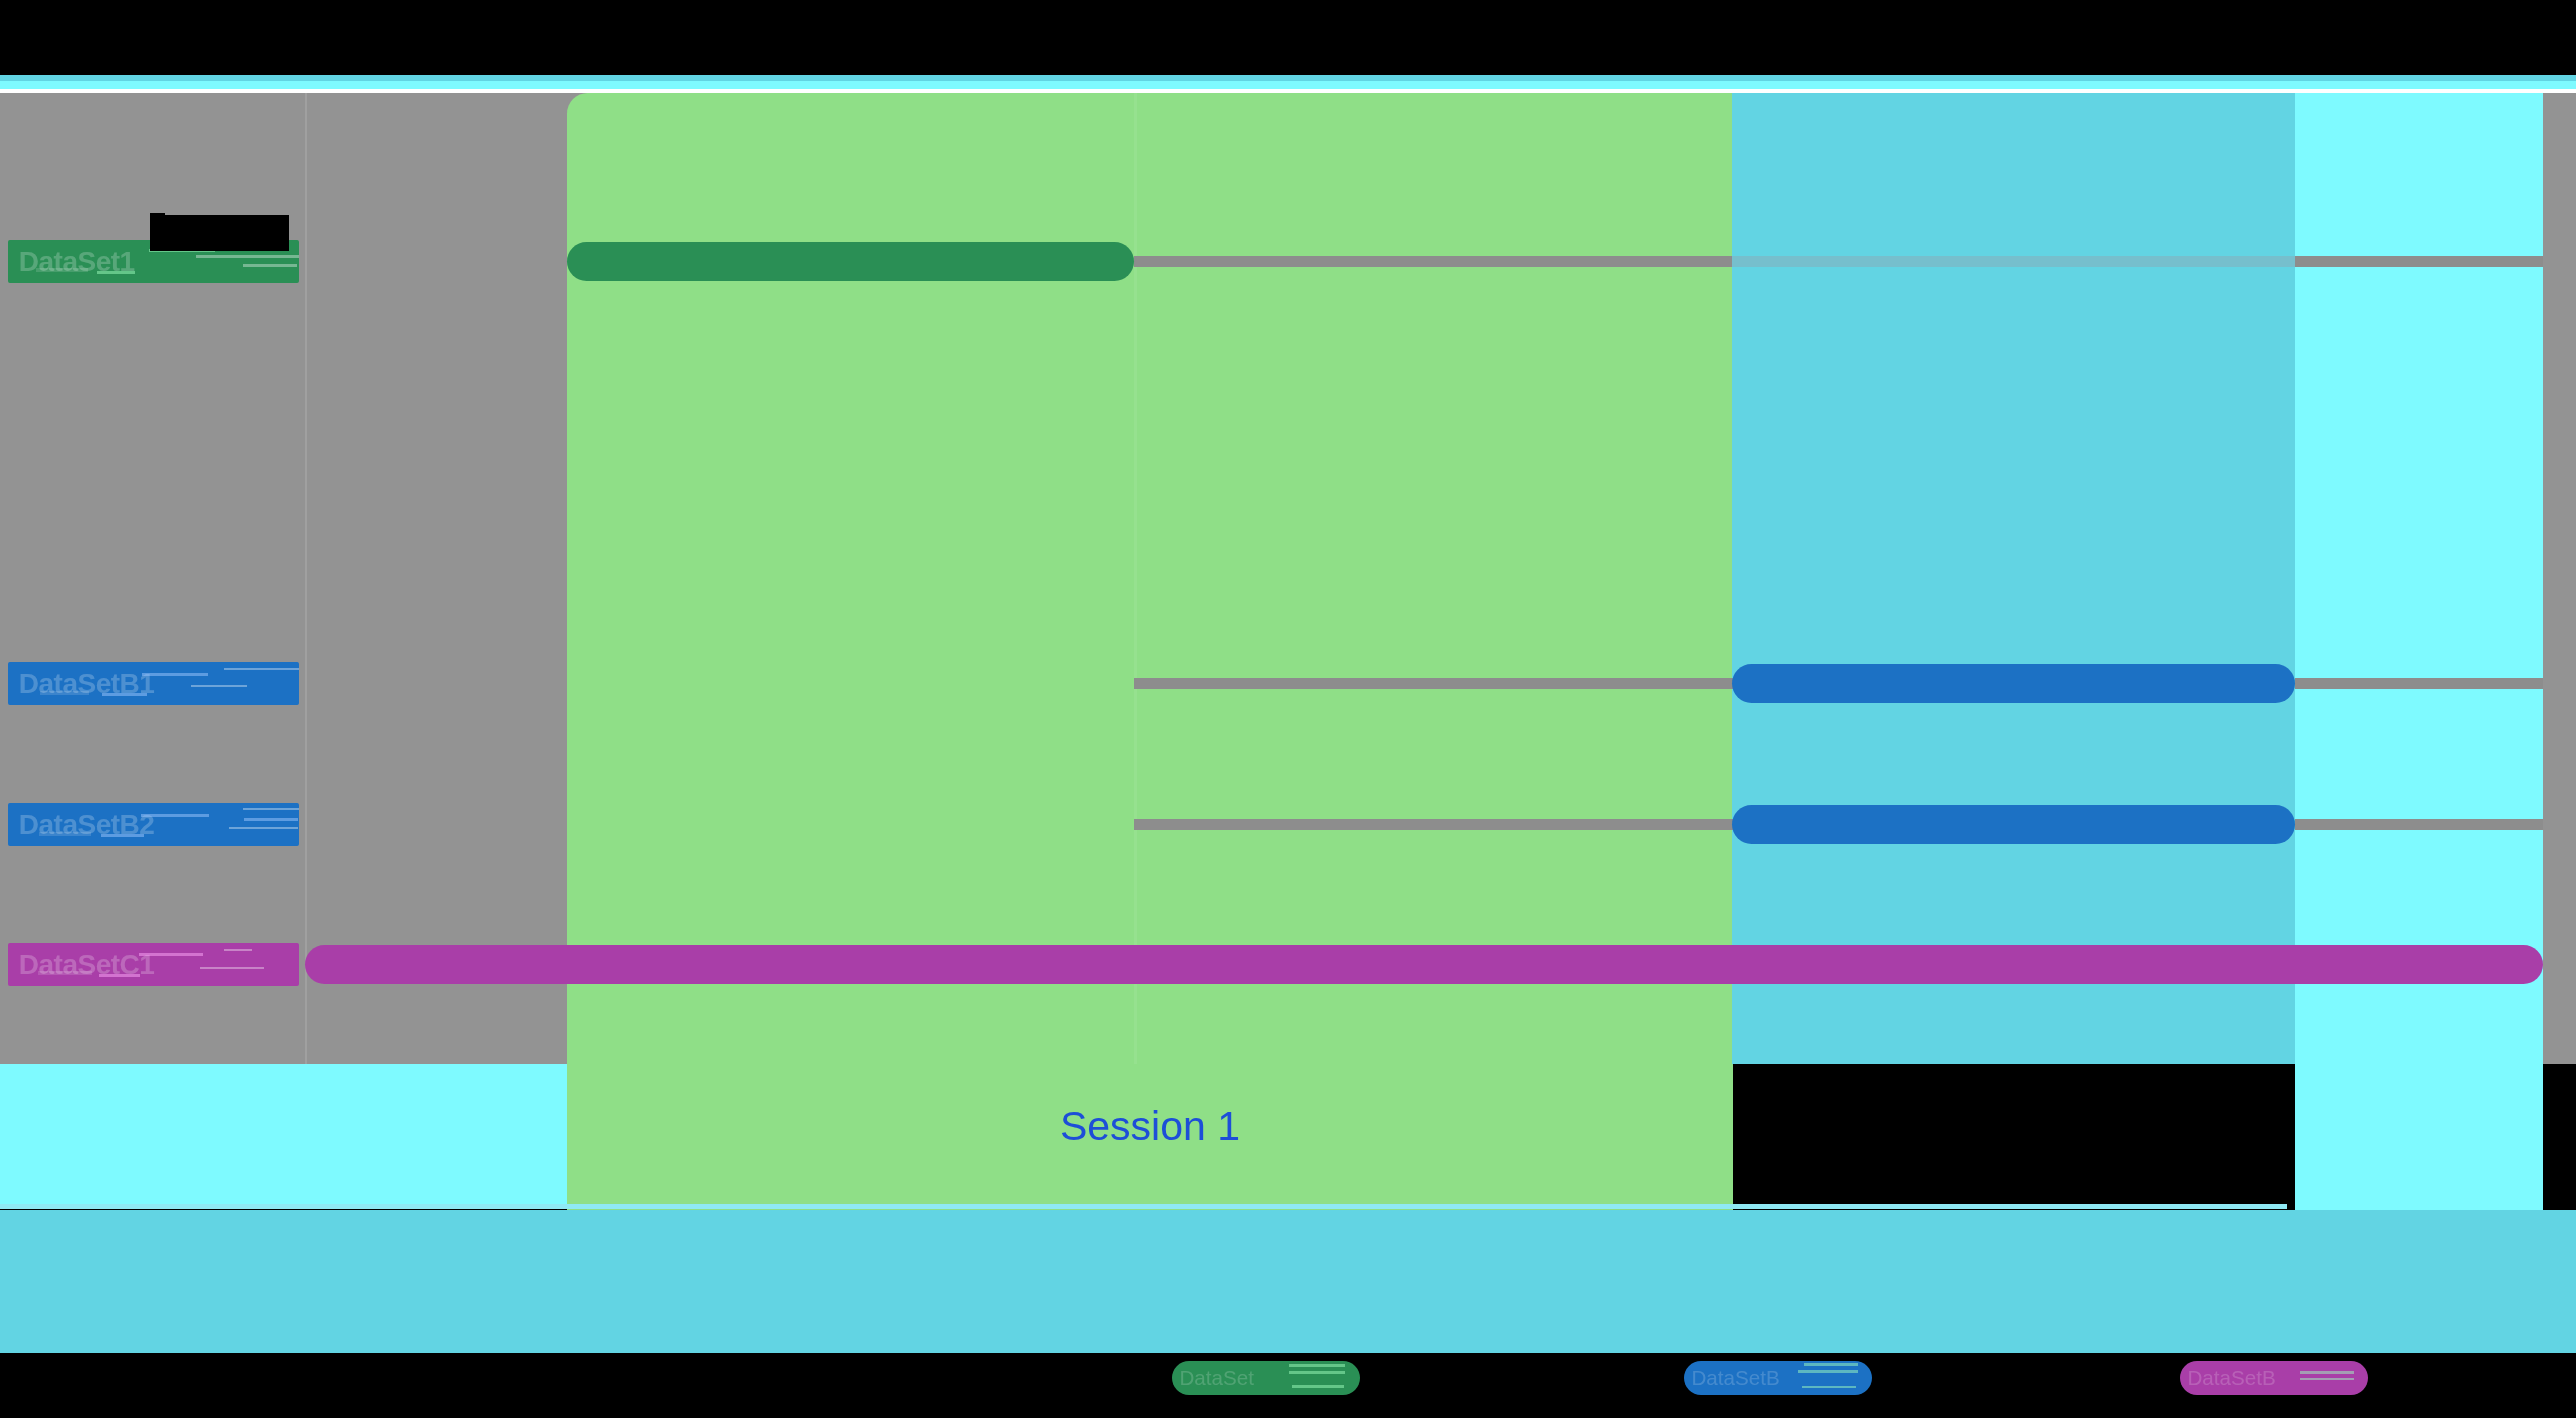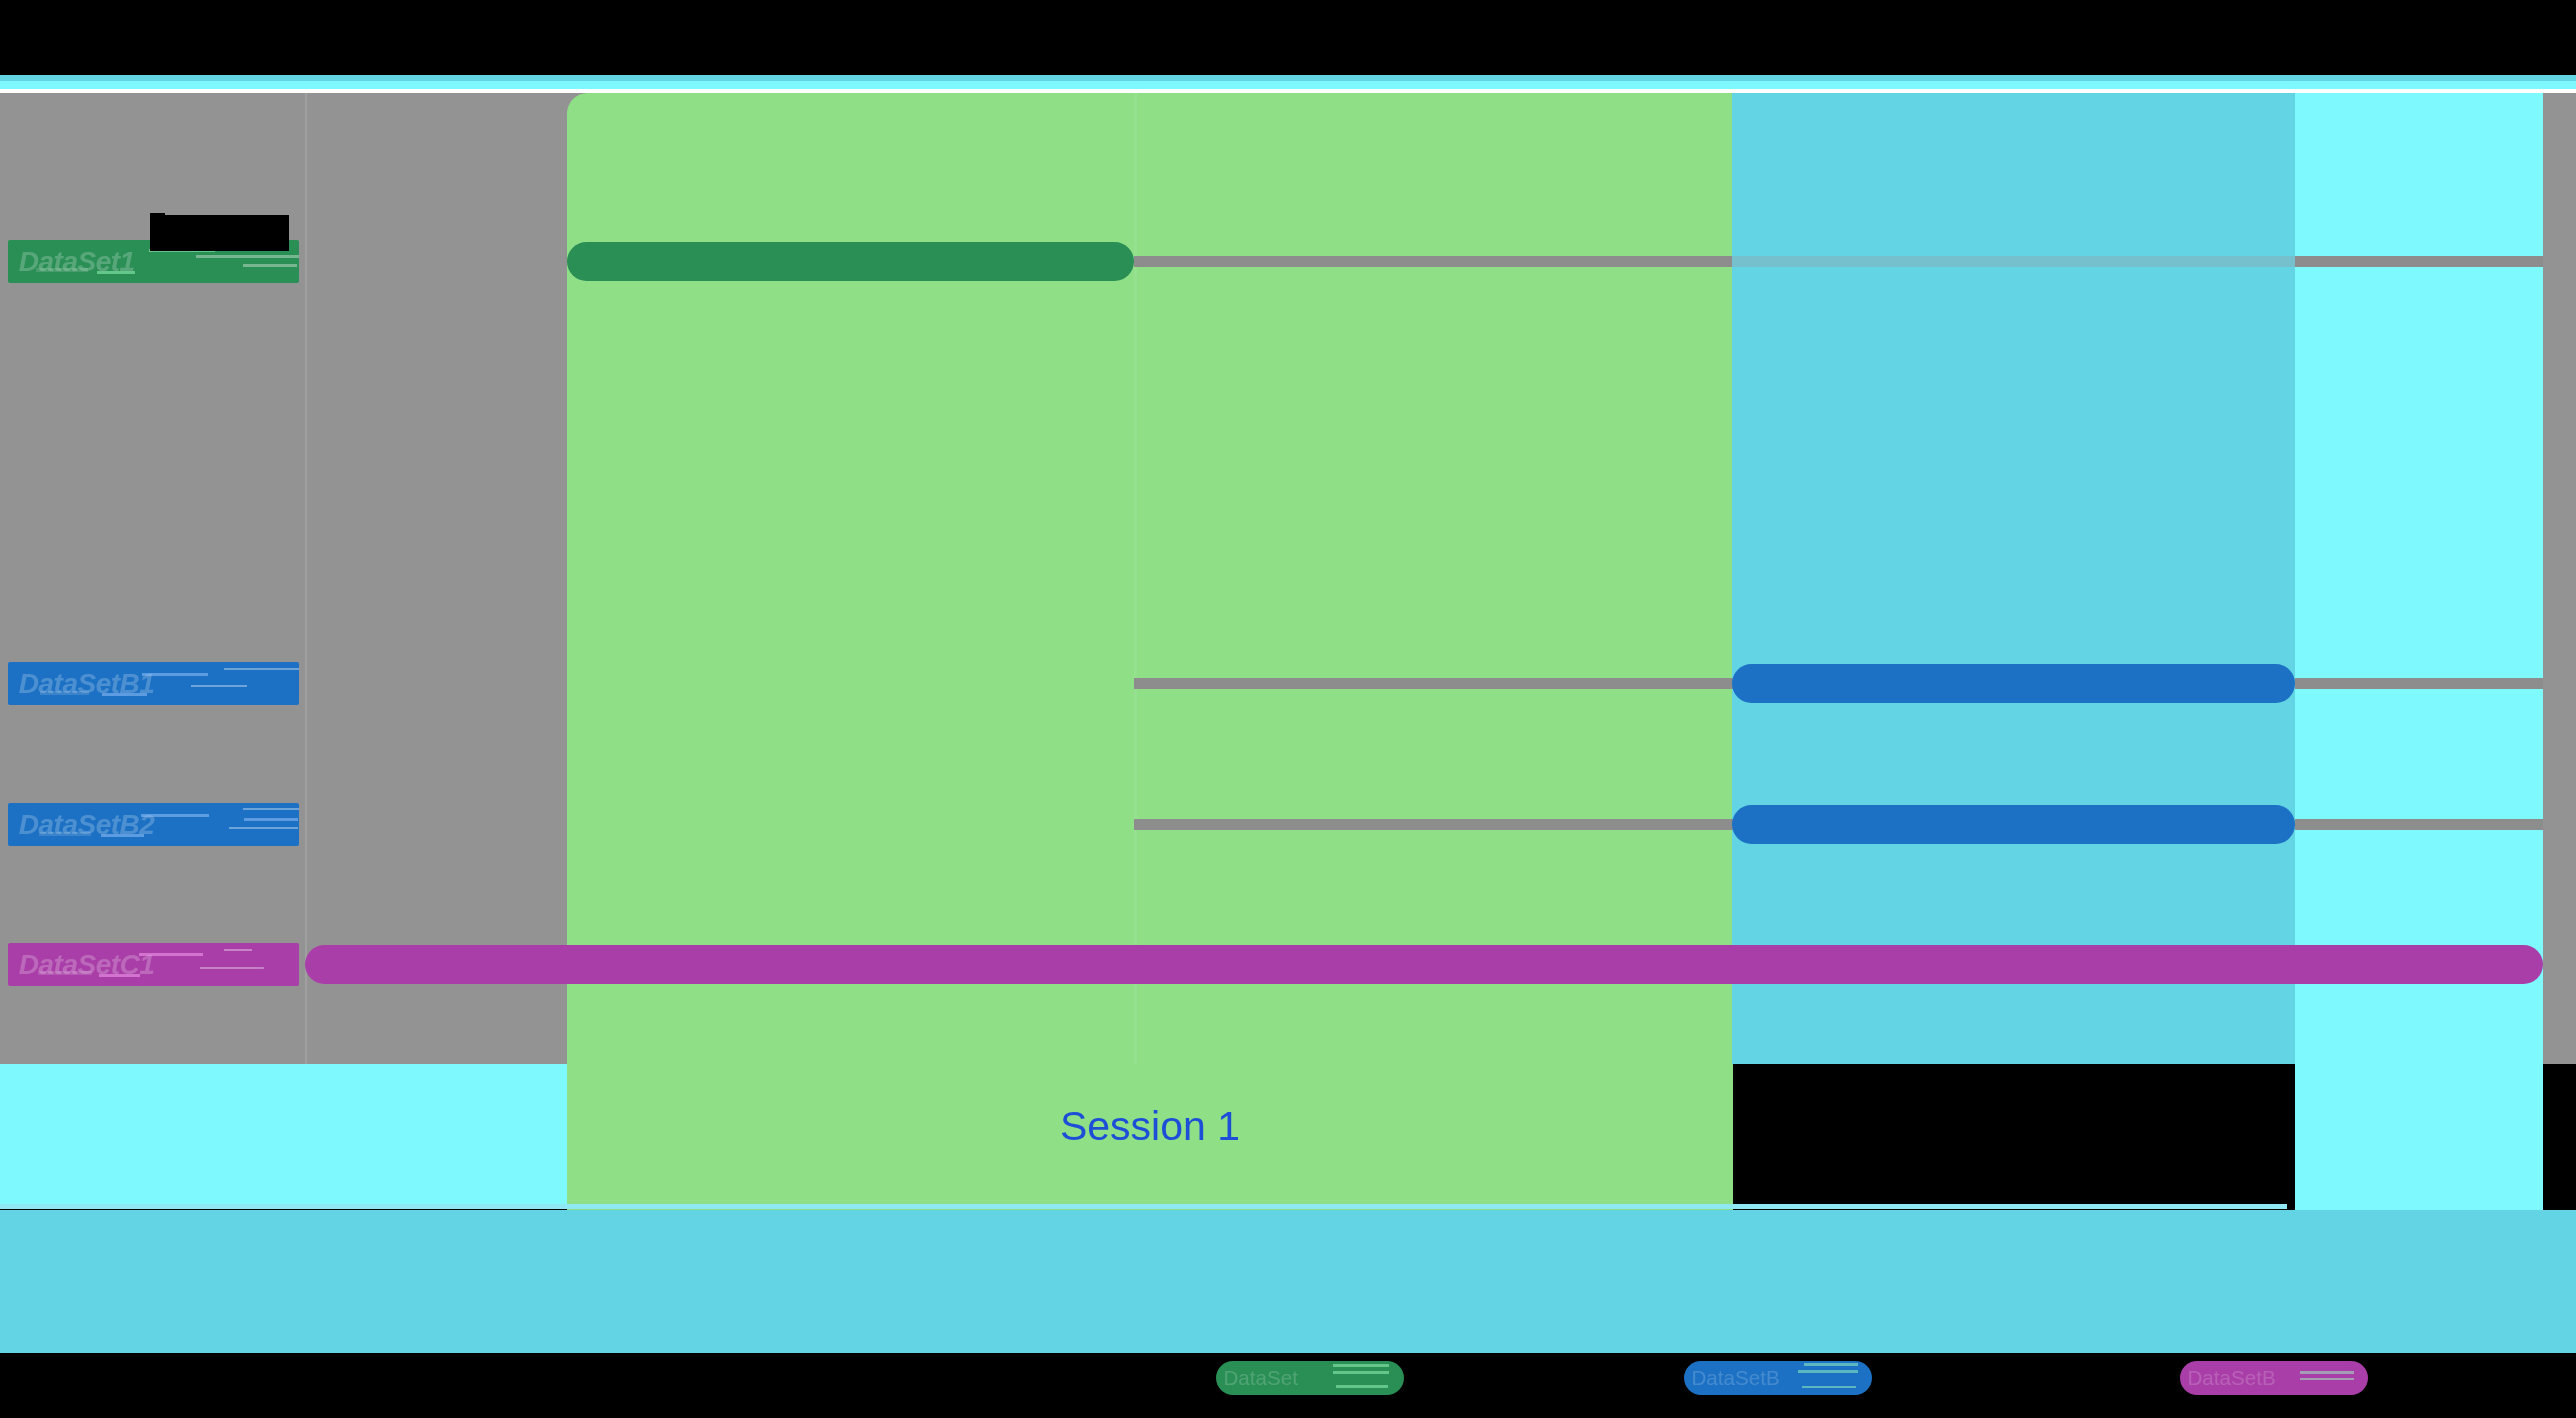--- a/index.html
+++ b/index.html
@@ -159,21 +159,20 @@
     left: 7.5px;
     top: 49px;
     width: 291px;
     height: 43px;
     border-radius: 1.9px;
     display: flex;
     align-items: center;
     padding-left: 11.3px;
     box-sizing: border-box;
     overflow: hidden;
-    font-style: italic;
   }
   .task-chip .chip-text {
     font-size: 28px;
     font-weight: 700;
     letter-spacing: -0.5px;
     color: rgba(255,255,255,0.22);
     white-space: nowrap;
     font-family: "Liberation Sans", sans-serif;
   }
   .task-chip.green  { background: #2a8f55; }
@@ -396,21 +395,21 @@
     <div class="session-footer-text">Session 1</div>
   </div>
   <div class="session-footer f3">
     <div class="session-footer-text"></div>
   </div>
 
   <div class="bottom-band-hair"></div>
   <div class="bottom-band"></div>
 
   <div class="legend">
-    <div class="legend-item green" style="left:1216px; width:188px;">
+    <div class="legend-item green" style="left:1172px; width:188px;">
       <span class="legend-label">DataSet</span>
       <span class="scribble">
         <i class="bright" style="left:117px; top:3.8px; width:56px;"></i>
         <i class="bright" style="left:117px; top:10.3px; width:56px;"></i>
         <i class="bright" style="left:120px; top:24.4px; width:52px;"></i>
       </span>
     </div>
     <div class="legend-item blue" style="left:1684px; width:188px;">
       <span class="legend-label">DataSetB</span>
       <span class="scribble">

